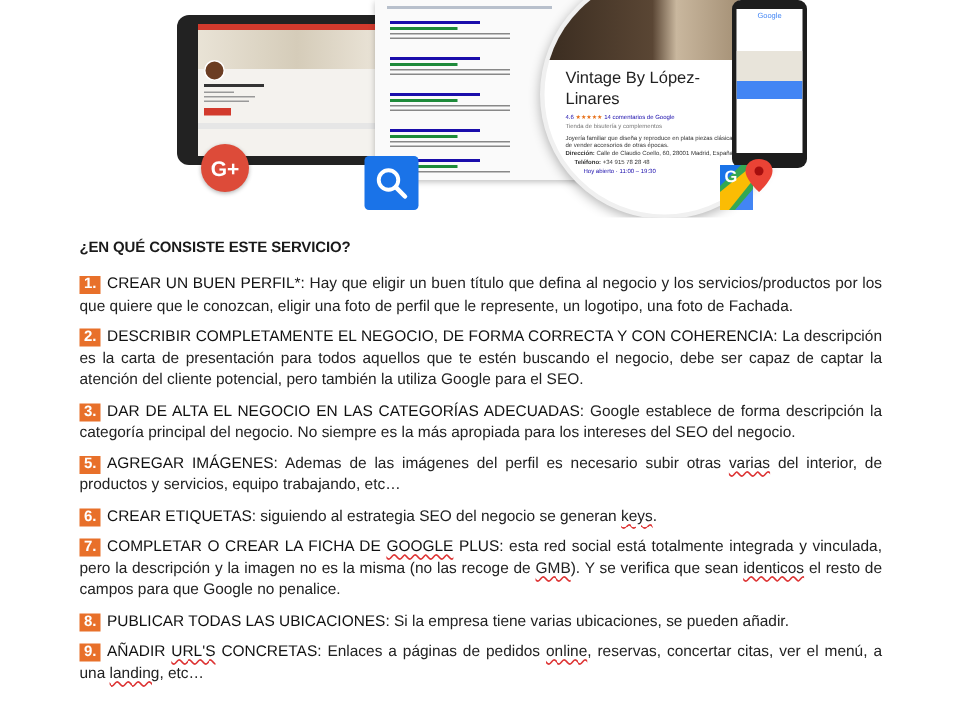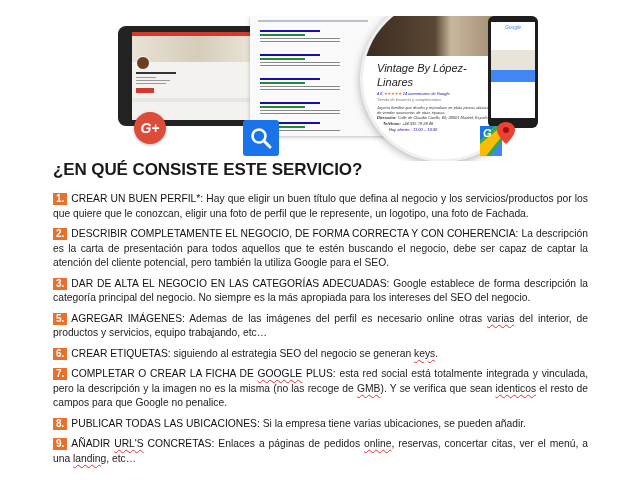--- a/index.html
+++ b/index.html
@@ -4,21 +4,21 @@
 <style>
   html, body { margin: 0; padding: 0; }
   body {
     width: 640px; height: 480px; overflow: hidden;
     background: #ffffff;
     font-family: "Liberation Sans", sans-serif;
     color: #1a1a1a;
     position: relative;
   }
   
-  .hero { position: absolute; left: 0; top: 16px; width: 566px; height: 145px; overflow: hidden; font-style: italic; }
+  .hero { position: absolute; left: 0; top: 0; width: 566px; height: 145px; overflow: hidden; }
   .tablet {
     position: absolute; left: 118px; top: 10px; width: 150px; height: 100px;
     background: #222; border-radius: 8px;
   }
   .tablet .screen {
     position: absolute; left: 14px; top: 6px; right: 4px; bottom: 6px;
     background: #f4f2ee; overflow: hidden;
   }
   .tablet .topbar { height: 4px; background: #d23a2d; }
   .tablet .cover { height: 26px; background: linear-gradient(90deg,#e9e3d6,#d5ccb9,#efe9de); }
@@ -72,21 +72,21 @@
     position: absolute; left: 243px; top: 104px; width: 36px; height: 36px; border-radius: 3px;
     background: #1a73e8; display: flex; align-items: center; justify-content: center;
   }
   .badge-maps {
     position: absolute; left: 480px; top: 106px; width: 36px; height: 34px;
   }
 
   
   .doc { position: absolute; left: 53px; top: 160px; width: 535px; }
   .doc h1 {
-    margin: 0 0 12px 0; font-size: 17px; font-weight: bold; color: #1a1a1a; letter-spacing: -0.1px;
+    margin: 0 0 12px 0; font-size: 10px; font-weight: bold; color: #1a1a1a; letter-spacing: -0.1px;
   }
   .item { font-size: 10.3px; line-height: 14.5px; text-align: justify; margin-bottom: 6px; color: #222; }
   .num {
     display: inline-block; background: #e8702a; color: #fff; font-weight: bold;
     font-size: 10px; line-height: 12px; padding: 0 3px; margin-right: 4px; vertical-align: 0px;
   }
   .ttl { font-weight: normal; color: #111; }
   .spell { text-decoration: underline wavy #d33; text-decoration-thickness: 1px; text-underline-offset: 2px; }
 </style>
 </head>
@@ -197,21 +197,21 @@
   <div class="item">
     <span class="num">2.</span><span class="ttl">DESCRIBIR COMPLETAMENTE EL NEGOCIO, DE FORMA CORRECTA Y CON COHERENCIA:</span><span> La descripción es la carta de presentación para todos aquellos que te estén buscando el negocio, debe ser capaz de captar la atención del cliente potencial, pero también la utiliza Google para el SEO.</span>
   </div>
 
   <div class="item">
     <span class="num">3.</span><span class="ttl">DAR DE ALTA EL NEGOCIO EN LAS CATEGORÍAS ADECUADAS:</span><span> Google establece de forma descripción la categoría principal del negocio. No siempre es la más apropiada para los intereses del SEO del negocio.</span>
   </div>
 
 
   <div class="item">
-    <span class="num">5.</span><span class="ttl">AGREGAR IMÁGENES:</span><span> Ademas de las imágenes del perfil es necesario online otras </span><span class="spell">varias</span><span> del interior, de productos y servicios, equipo trabajando, etc…</span>
+    <span class="num">5.</span><span class="ttl">AGREGAR IMÁGENES:</span><span> Ademas de las imágenes del perfil es necesario subir otras </span><span class="spell">varias</span><span> del interior, de productos y servicios, equipo trabajando, etc…</span>
   </div>
 
   <div class="item">
     <span class="num">6.</span><span class="ttl">CREAR ETIQUETAS:</span><span>  siguiendo al estrategia SEO del negocio se generan </span><span class="spell">keys</span><span>.</span>
   </div>
 
   <div class="item">
     <span class="num">7.</span><span class="ttl"><span>COMPLETAR O CREAR LA FICHA DE </span><span class="spell">GOOGLE</span><span> PLUS:</span></span><span> esta red social está totalmente integrada y vinculada, pero la descripción y la imagen no es la misma (no las recoge de </span><span class="spell">GMB</span><span>). Y se verifica que sean </span><span class="spell">identicos</span><span> el resto de campos para que Google no penalice.</span>
   </div>
 

